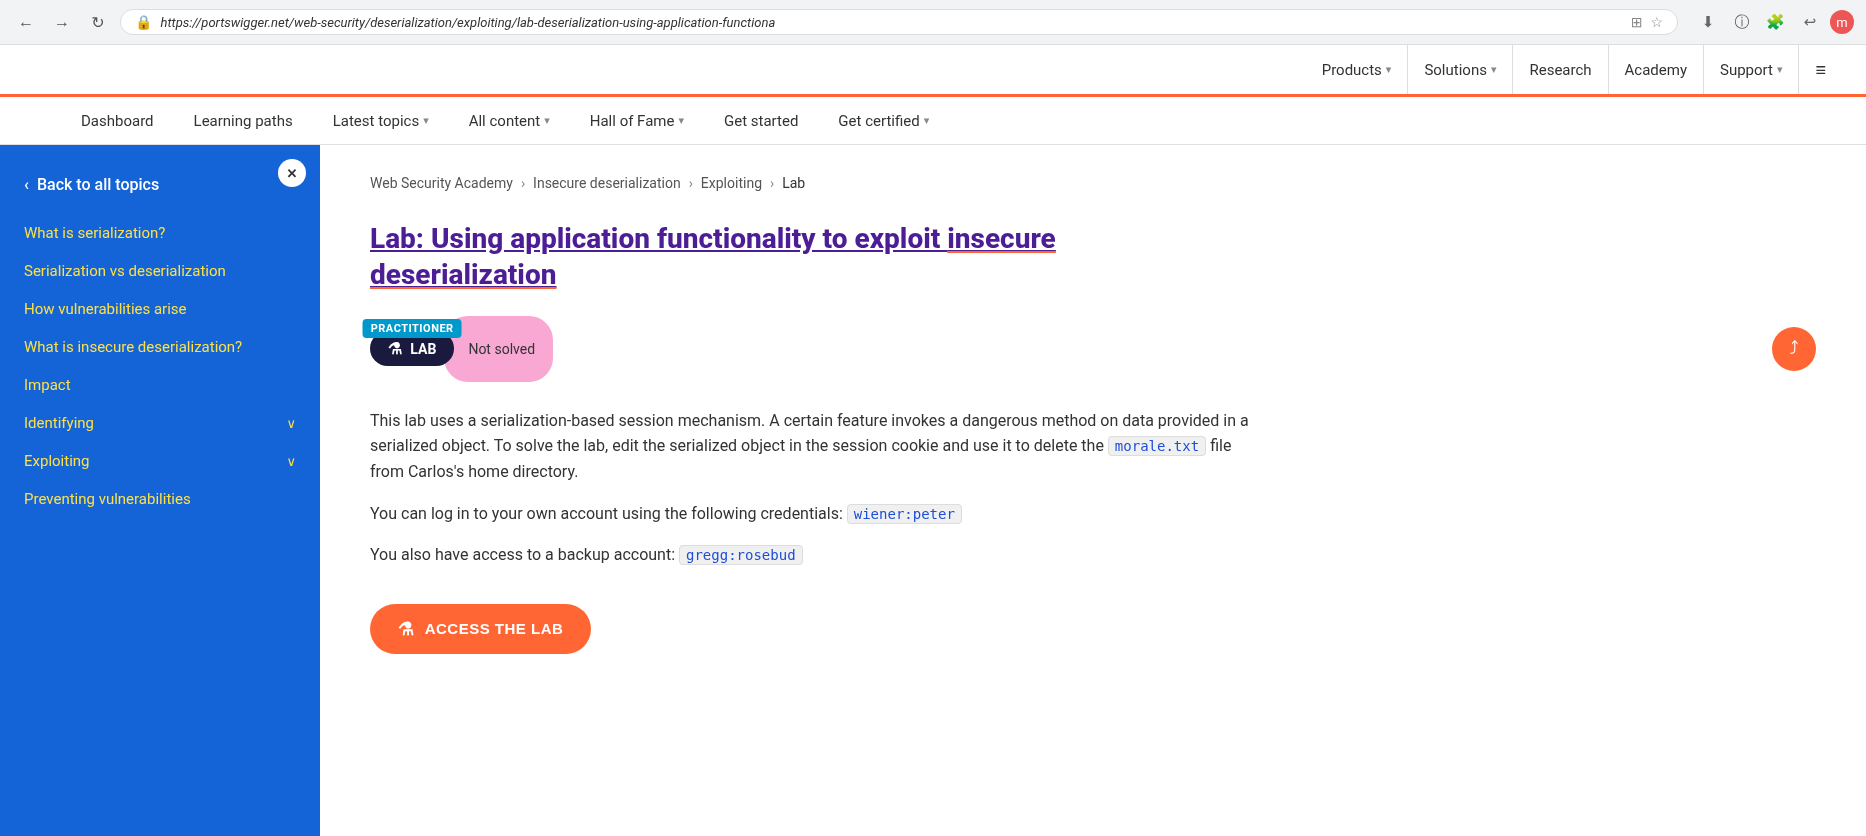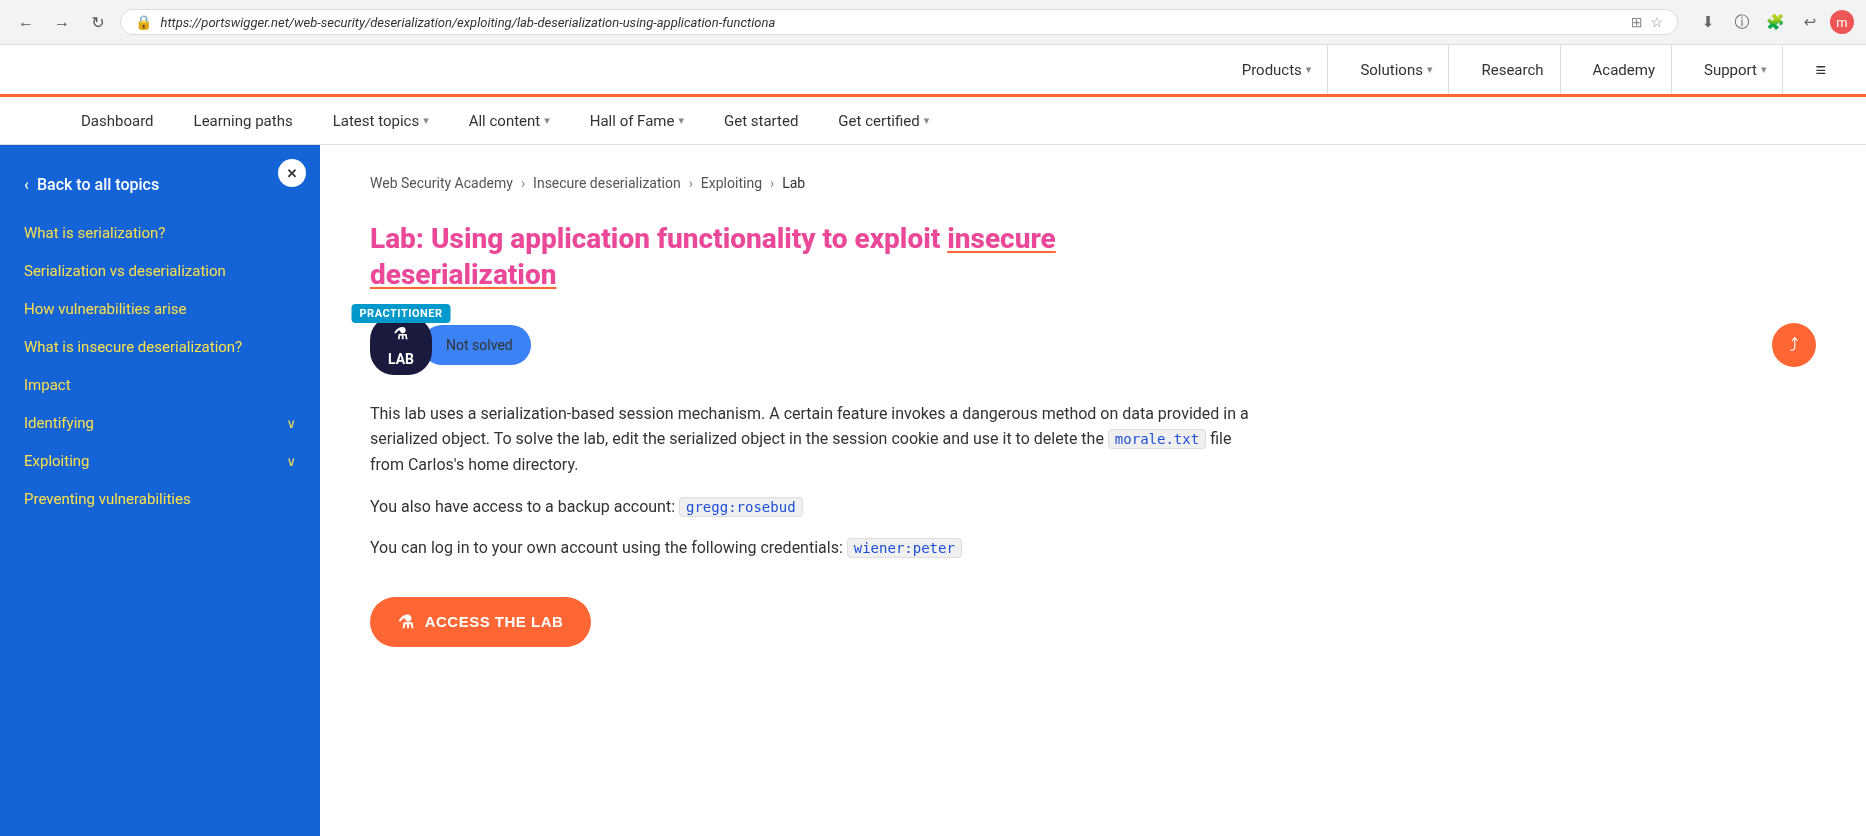--- a/index.html
+++ b/index.html
@@ -47,21 +47,21 @@
 
     
     .top-nav {
       background: white;
       border-bottom: 3px solid #ff6633;
       padding: 0 40px;
       display: flex;
       justify-content: flex-end;
       align-items: flex-end;
       height: 52px;
-      gap: 16px;
+      gap: 0;
     }
     .top-nav-item {
       display: flex; align-items: center; gap: 4px;
       padding: 0 16px;
       font-size: 15px;
       color: #333;
       cursor: pointer;
       height: 100%;
       border-right: 1px solid #ddd;
       white-space: nowrap;
@@ -152,24 +152,25 @@
       margin-bottom: 30px;
     }
     .breadcrumb-item { cursor: pointer; }
     .breadcrumb-sep { color: #888; }
     .breadcrumb-current { color: #333; }
 
     
     .lab-title {
       font-size: 28px;
       font-weight: 800;
-      color: #ec4899;
+      color: #4c1d95;
       line-height: 1.3;
       margin-bottom: 22px;
       max-width: 850px;
+      text-decoration: underline;
     }
     .lab-title-underline {
       text-decoration: underline;
       text-decoration-color: #ff6633;
       text-underline-offset: 3px;
     }
 
     
     .lab-badge-row {
       display: flex; align-items: center; gap: 0;
@@ -196,24 +197,24 @@
       padding: 3px 8px;
       border-radius: 4px;
       position: absolute;
       top: -12px;
       left: 50%;
       transform: translateX(-50%);
       white-space: nowrap;
       letter-spacing: 0.5px;
     }
     .not-solved-badge {
-      background: #3b82f6;
+      background: #f9a8d4;
       color: #333;
       border-radius: 24px;
-      padding: 12px 18px;
+      padding: 25px 18px;
       font-size: 14px;
       margin-left: -10px;
       padding-left: 24px;
       cursor: pointer;
     }
     .share-btn {
       position: absolute;
       right: 0;
       top: 50%;
       transform: translateY(-50%);
@@ -388,42 +389,42 @@
       <span class="breadcrumb-current">Lab</span>
     </div>
 
     
     <h1 class="lab-title">
       <span>Lab: Using application functionality to exploit </span><span class="lab-title-underline">insecure deserialization</span>
     </h1>
 
     
     <div class="lab-badge-row">
-      <div class="lab-badge" style="position:relative;flex-direction:column;">
+      <div class="lab-badge" style="position:relative;">
         <span class="practitioner-badge">PRACTITIONER</span>
         <span class="flask-icon">⚗</span>
         <span>LAB</span>
       </div>
       <div class="not-solved-badge">Not solved</div>
       <button class="share-btn">
         <span style="font-size:18px;">⤴</span>
       </button>
     </div>
 
     
     <p class="lab-description">
       <span>This lab uses a serialization-based session mechanism. A certain feature invokes a dangerous method on data provided in a serialized object. To solve the lab, edit the serialized object in the session cookie and use it to delete the </span><code class="inline-code">morale.txt</code><span> file from Carlos's home directory.</span>
     </p>
 
     <p class="lab-description">
+      <span>You can log in to your own account using the following credentials: </span><code class="inline-code">wiener:peter</code>
+    </p>
+
+    <p class="lab-description">
       <span>You also have access to a backup account: </span><code class="inline-code">gregg:rosebud</code>
-    </p>
-
-    <p class="lab-description">
-      <span>You can log in to your own account using the following credentials: </span><code class="inline-code">wiener:peter</code>
     </p>
 
     
     <button class="access-lab-btn">
       <span class="access-lab-icon">⚗</span>
       <span>ACCESS THE LAB</span>
     </button>
   </main>
 </div>
 

